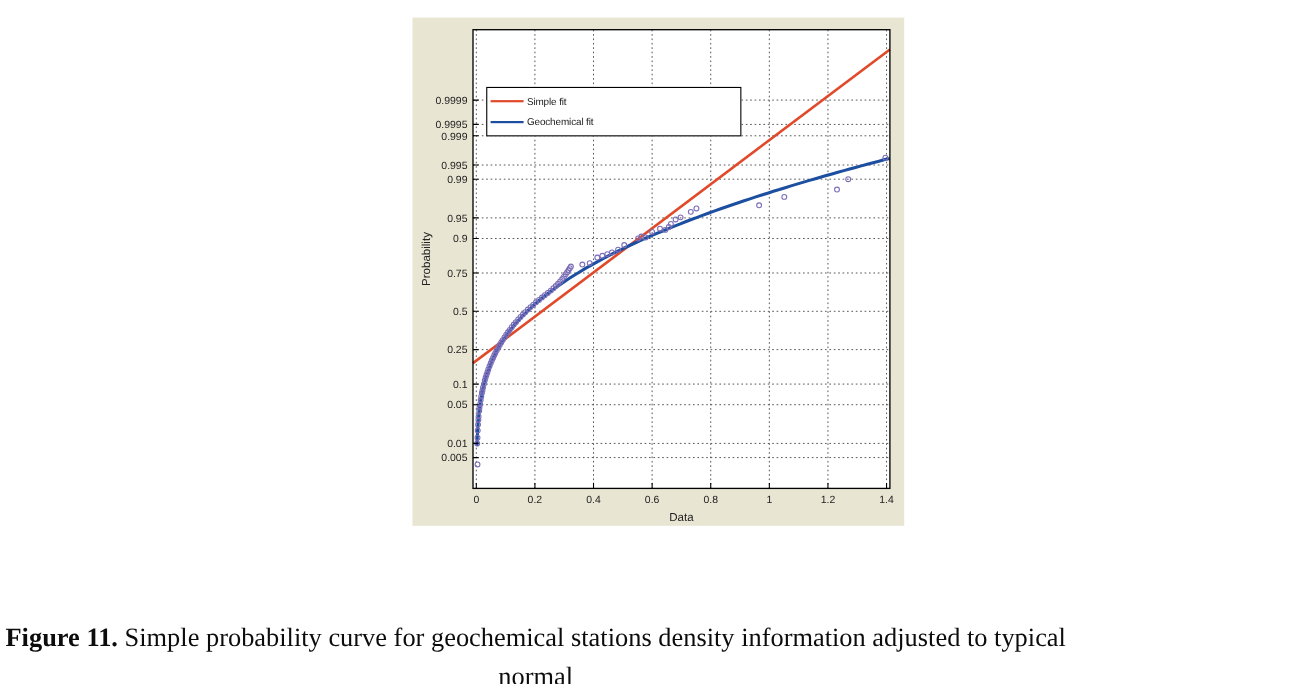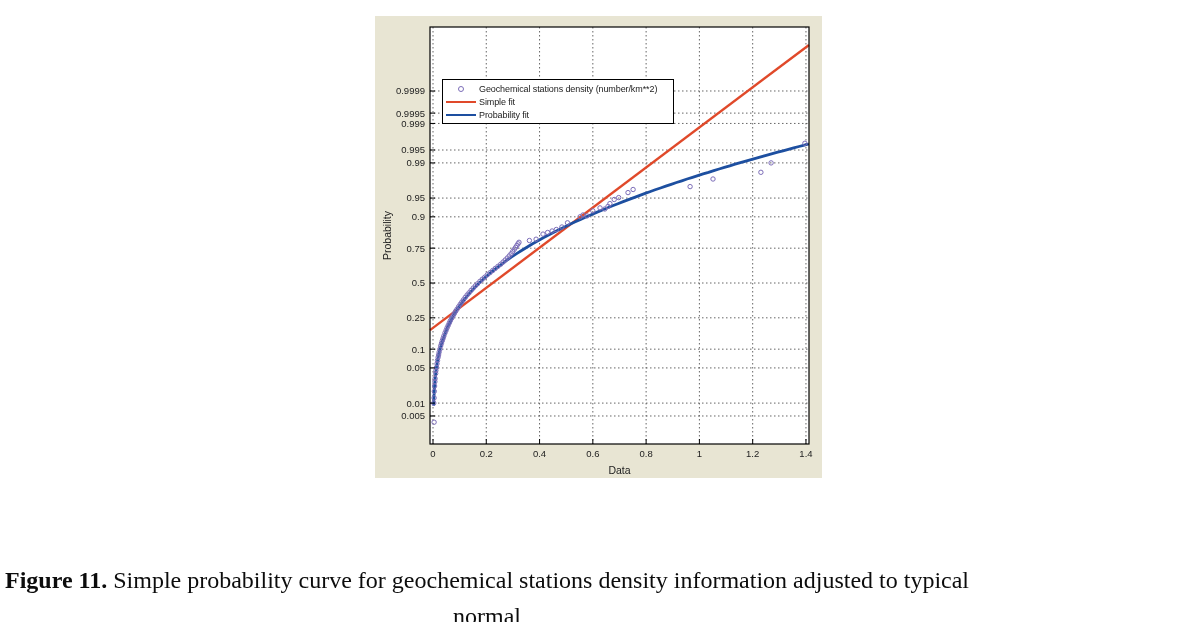--- a/index.html
+++ b/index.html
@@ -183,34 +183,28 @@
       <line x1="55" y1="97.11010501999505" x2="60" y2="97.11010501999505" stroke="#000000" stroke-width="1"></line>
       <text x="50" y="100.51010501999505" text-anchor="end" font-size="9.5" font-family="&quot;Liberation Sans&quot;,sans-serif" fill="#222222">0.9995</text>
       <line x1="55" y1="74.98717902787948" x2="60" y2="74.98717902787948" stroke="#000000" stroke-width="1"></line>
       <text x="50" y="78.38717902787948" text-anchor="end" font-size="9.5" font-family="&quot;Liberation Sans&quot;,sans-serif" fill="#222222">0.9999</text>
       <text x="244.5" y="458" text-anchor="middle" font-size="10.5" font-family="&quot;Liberation Sans&quot;,sans-serif" fill="#222222">Data</text>
       <text x="16" y="219.5" text-anchor="middle" font-size="10.5" transform="rotate(-90 16 219.5)" font-family="&quot;Liberation Sans&quot;,sans-serif" fill="#222222">Probability</text>
     </svg>
   <div class="legend">
     <div class="legend-row">
       <span class="legend-sample">
-          <span class="marker-dot" style="border-color: rgb(124, 109, 184);"></span>
-        </span>
-      <span class="legend-label">Geochemical stations density (number/km**2)</span>
-    </div>
-    <div class="legend-row">
-      <span class="legend-sample">
           <span class="line-sample" style="border-top-color: rgb(224, 73, 42);"></span>
         </span>
       <span class="legend-label">Simple fit</span>
     </div>
     <div class="legend-row">
       <span class="legend-sample">
           <span class="line-sample" style="border-top-color: rgb(29, 79, 160);"></span>
         </span>
-      <span class="legend-label">Probability fit</span>
+      <span class="legend-label">Geochemical fit</span>
     </div>
   </div>
 </div>
 
 <div class="caption">
   <div><b>Figure 11.</b><span> Simple probability curve for geochemical stations density information adjusted to typical normal</span></div>
 </div>
 
 </body></html>

